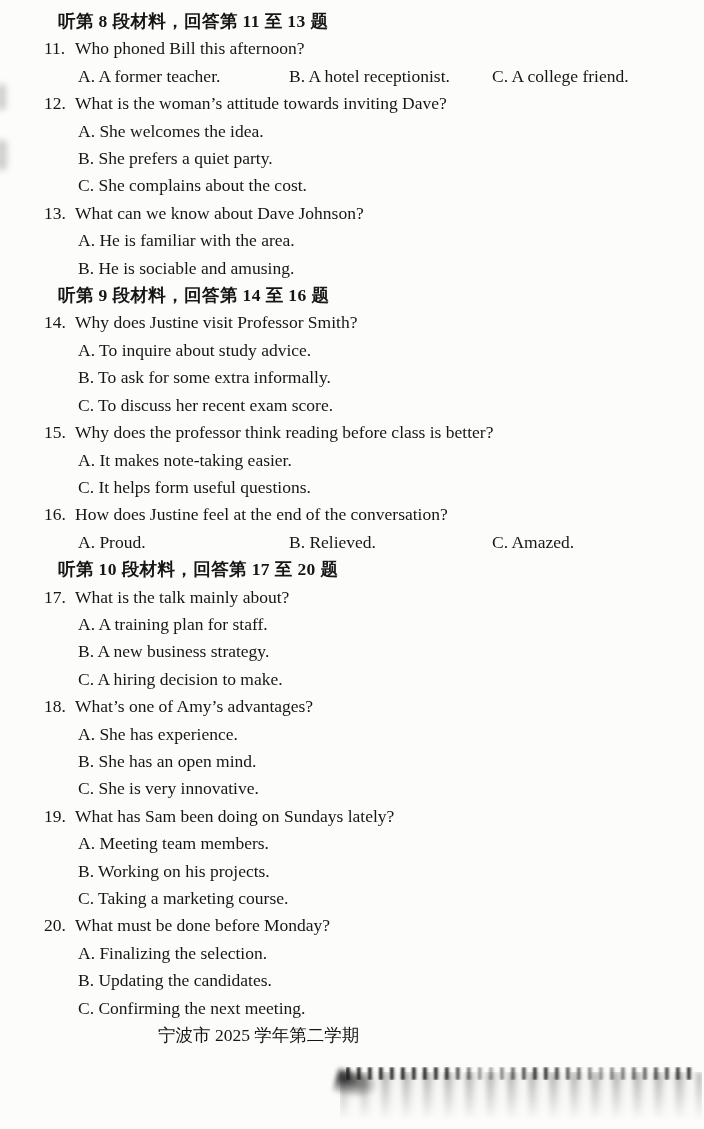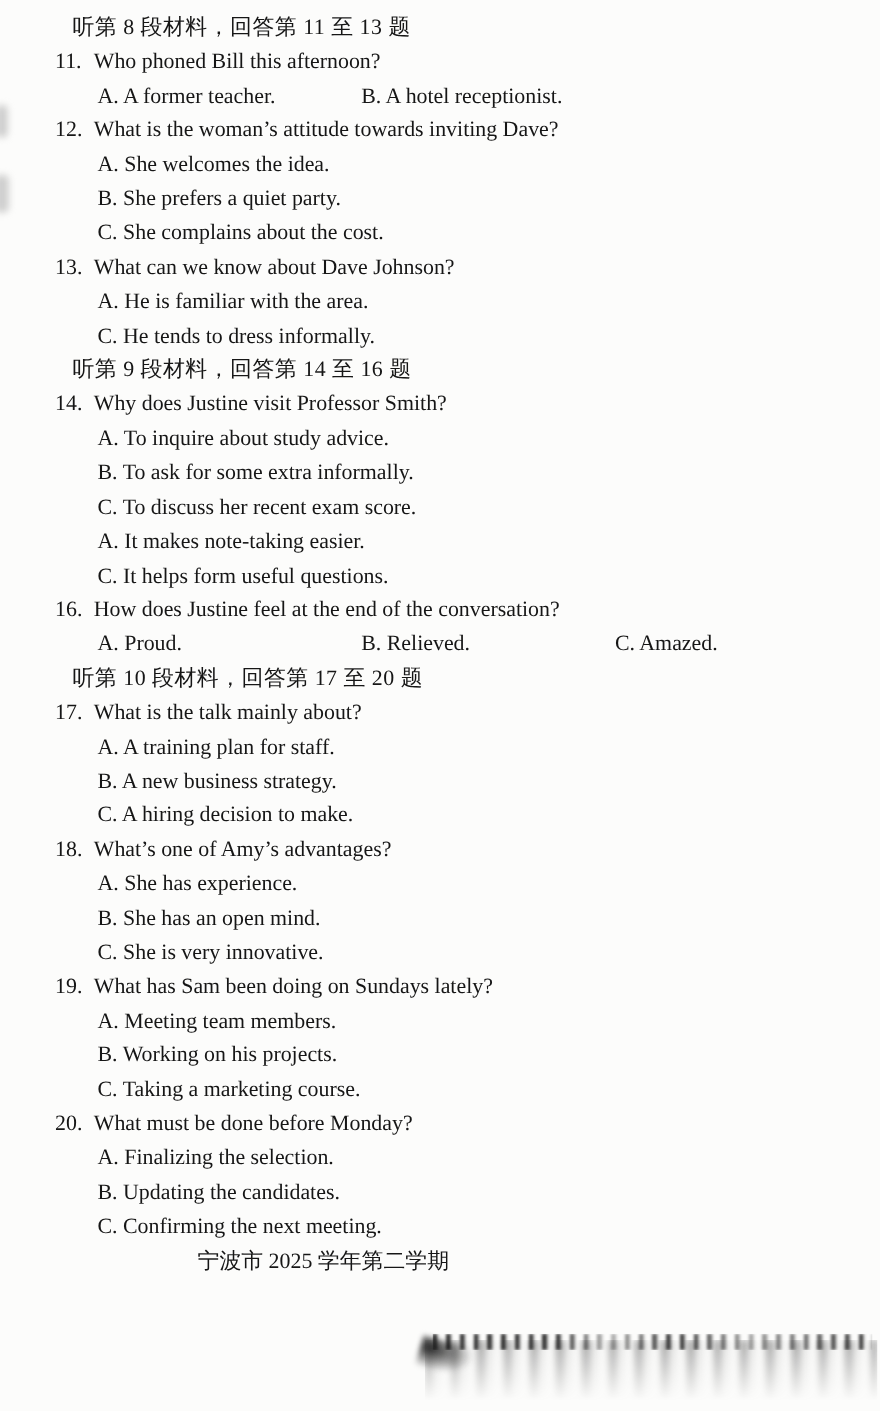--- a/index.html
+++ b/index.html
@@ -16,20 +16,21 @@
     top:8px;left:42px;right:16px;
   }
   .line{
     line-height:27.4px;
     font-size:17.5px;
     white-space:nowrap;
   }
   .section-header{
     padding-left:16px;
     letter-spacing:0.4px;
+    font-weight:bold;
   }
   .question{display:flex;padding-left:2px;}
   .qnum{flex:0 0 31px;width:31px;}
   .qtext{flex:1;}
   .option{padding-left:36px;}
   .options-inline{display:flex;padding-left:36px;}
   .opt-a{width:211px;flex:0 0 211px;}
   .opt-b{width:203px;flex:0 0 203px;}
   .opt-c{flex:1;}
   .footer-line{padding-left:116px;}
@@ -75,47 +76,52 @@
 
     <div class="line section-header">听第 8 段材料，回答第 11 至 13 题</div>
 
     <div class="line question">
       <span class="qnum">11.</span>
       <span class="qtext">Who phoned Bill this afternoon?</span>
     </div>
     <div class="line options-inline">
       <span class="opt-a">A. A former teacher.</span>
       <span class="opt-b">B. A hotel receptionist.</span>
+      <span class="opt-c">C. A college friend.</span>
     </div>
 
     <div class="line question">
       <span class="qnum">12.</span>
       <span class="qtext">What is the woman’s attitude towards inviting Dave?</span>
     </div>
     <div class="line option">A. She welcomes the idea.</div>
     <div class="line option">B. She prefers a quiet party.</div>
     <div class="line option">C. She complains about the cost.</div>
 
     <div class="line question">
       <span class="qnum">13.</span>
       <span class="qtext">What can we know about Dave Johnson?</span>
     </div>
     <div class="line option">A. He is familiar with the area.</div>
-    <div class="line option">C. He tends to dress informally.</div>
+    <div class="line option">B. He is sociable and amusing.</div>
 
     <div class="line section-header">听第 9 段材料，回答第 14 至 16 题</div>
 
     <div class="line question">
       <span class="qnum">14.</span>
       <span class="qtext">Why does Justine visit Professor Smith?</span>
     </div>
     <div class="line option">A. To inquire about study advice.</div>
     <div class="line option">B. To ask for some extra informally.</div>
     <div class="line option">C. To discuss her recent exam score.</div>
 
+    <div class="line question">
+      <span class="qnum">15.</span>
+      <span class="qtext">Why does the professor think reading before class is better?</span>
+    </div>
     <div class="line option">A. It makes note-taking easier.</div>
     <div class="line option">C. It helps form useful questions.</div>
 
     <div class="line question">
       <span class="qnum">16.</span>
       <span class="qtext">How does Justine feel at the end of the conversation?</span>
     </div>
     <div class="line options-inline">
       <span class="opt-a">A. Proud.</span>
       <span class="opt-b">B. Relieved.</span>

